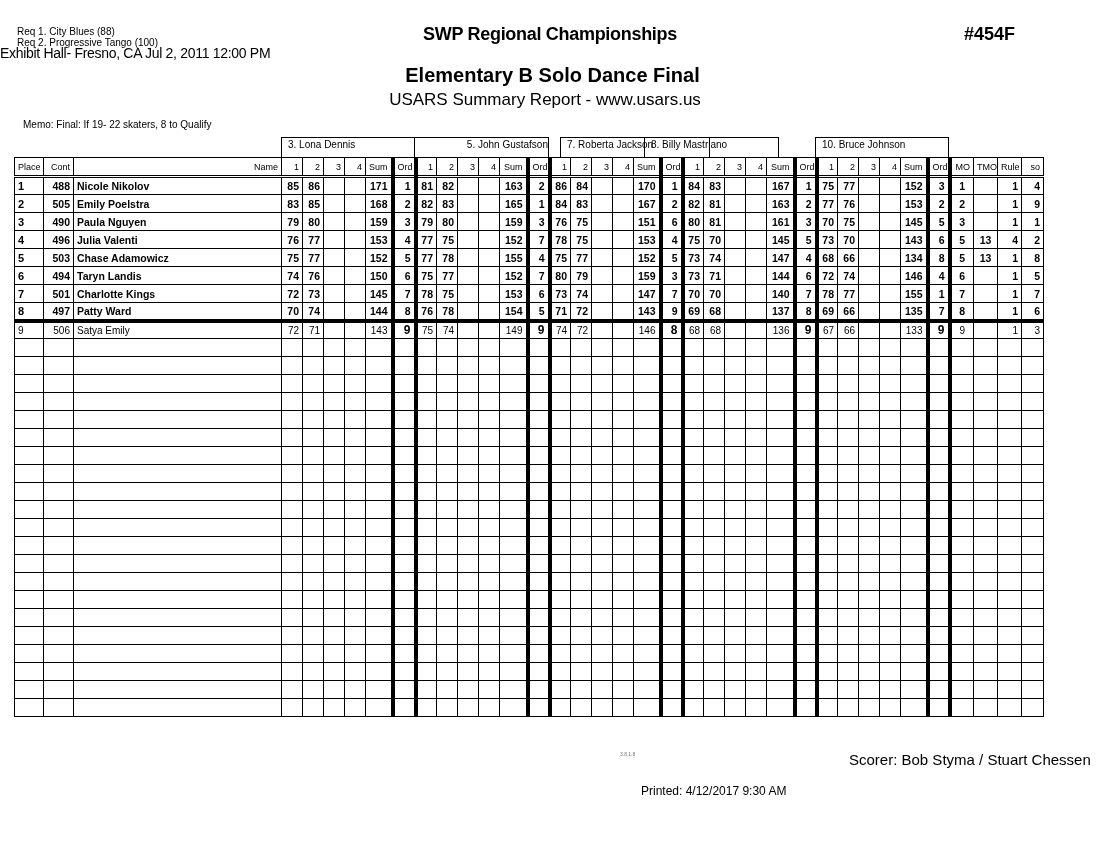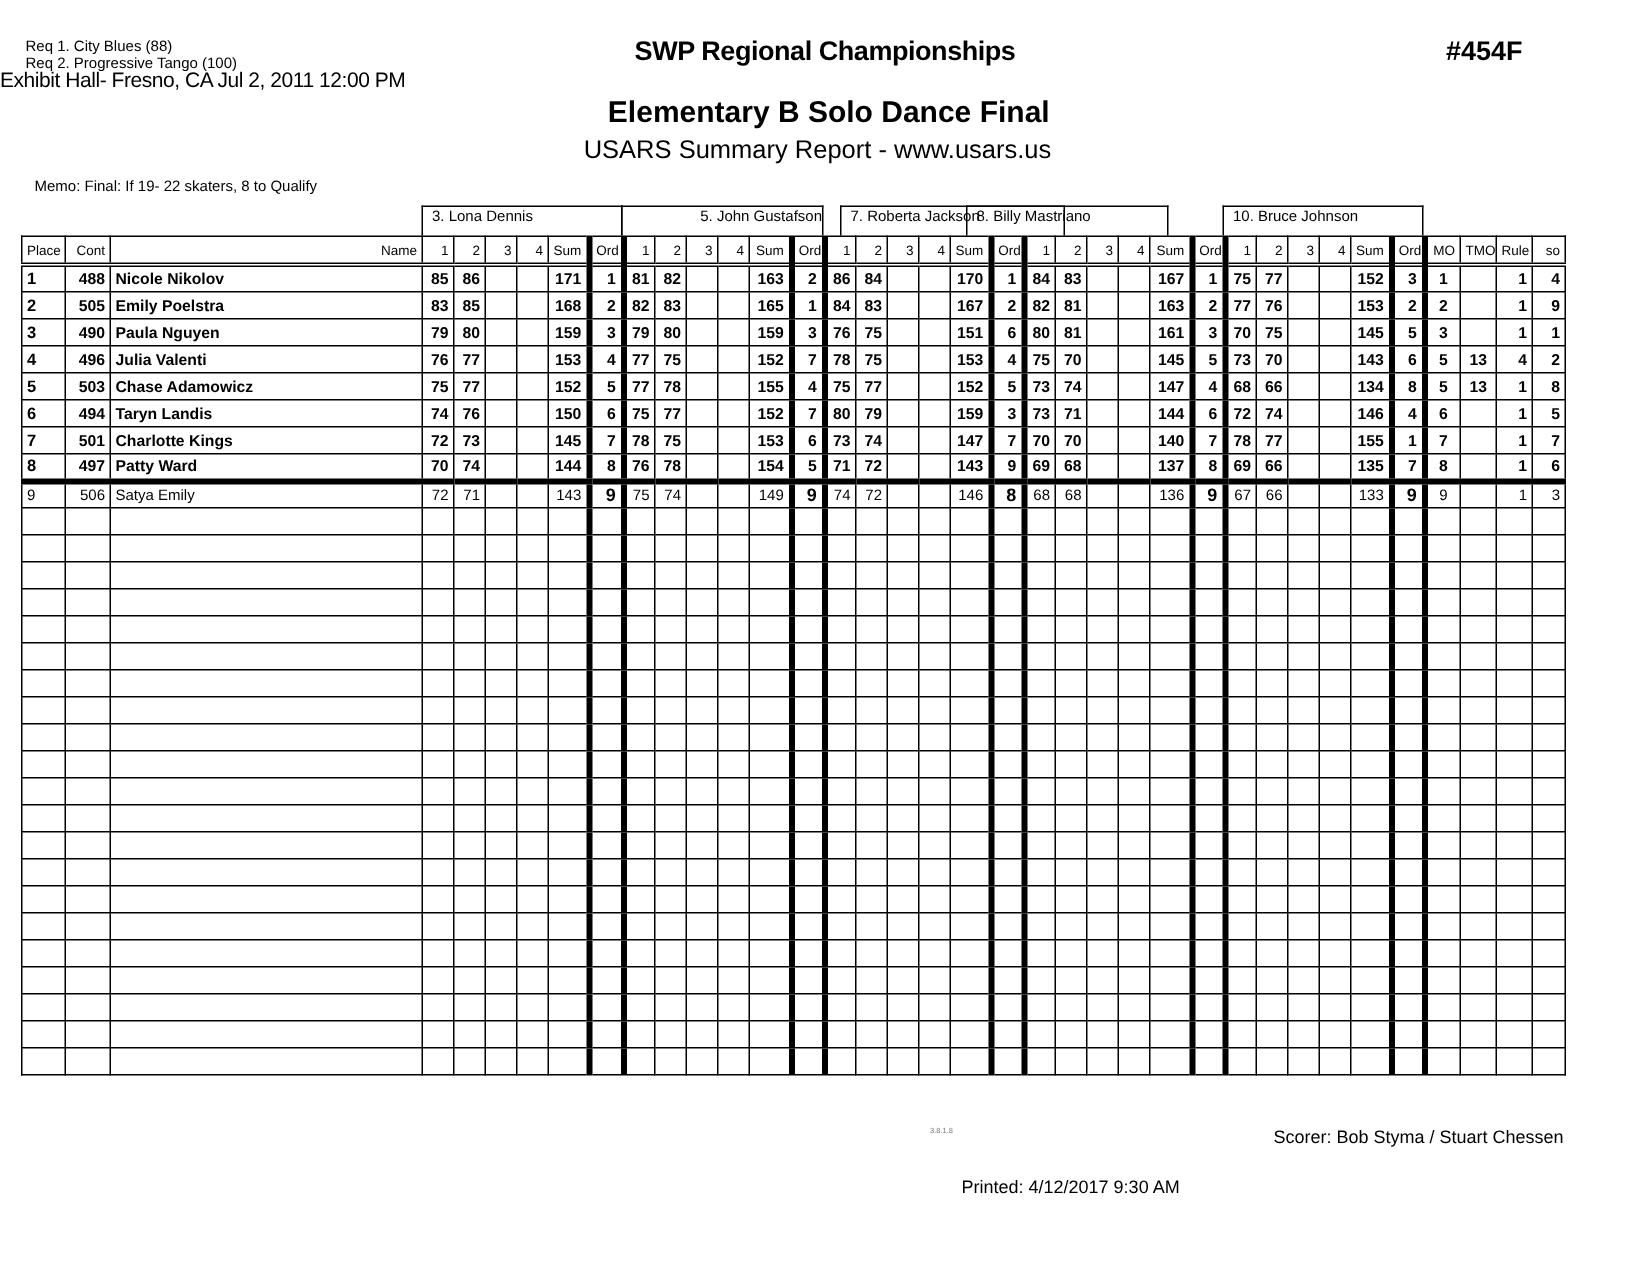--- a/index.html
+++ b/index.html
@@ -23,21 +23,21 @@
   table.grid td.ctr { text-align:center; }
   table.grid tr.q td { font-weight:bold; font-size:10.5px; }
   table.grid tr.q td.place { font-size:11px; }
   table.grid td.ord { font-weight:bold; font-size:12px; text-align:right; }
   table.grid td.thickL { border-left:4px solid #000; }
   table.grid tr.cut td { border-bottom:4px solid #000; }
   table.grid tr.nonq td.ord { font-weight:bold; }
 
   .footer-ver { left:620px; top:751px; font-size:5px; color:#777; }
   .footer-printed { left:641px; top:784px; font-size:12px; }
-  .footer-scorer { left:849px; top:751px; font-size:12px; }
+  .footer-scorer { left:849px; top:751px; font-size:15px; }
 </style>
 </head>
 <body>
 
 <div class="abs req" style="top:26px;">Req  1.  City Blues (88)</div>
 <div class="abs req" style="top:37px;">Req  2.  Progressive Tango (100)</div>
 
 <div class="abs title1">SWP Regional Championships</div>
 <div class="abs title2">Exhibit Hall-  Fresno, CA  Jul 2, 2011  12:00 PM</div>
 <div class="abs title3">Elementary B Solo Dance Final</div>

